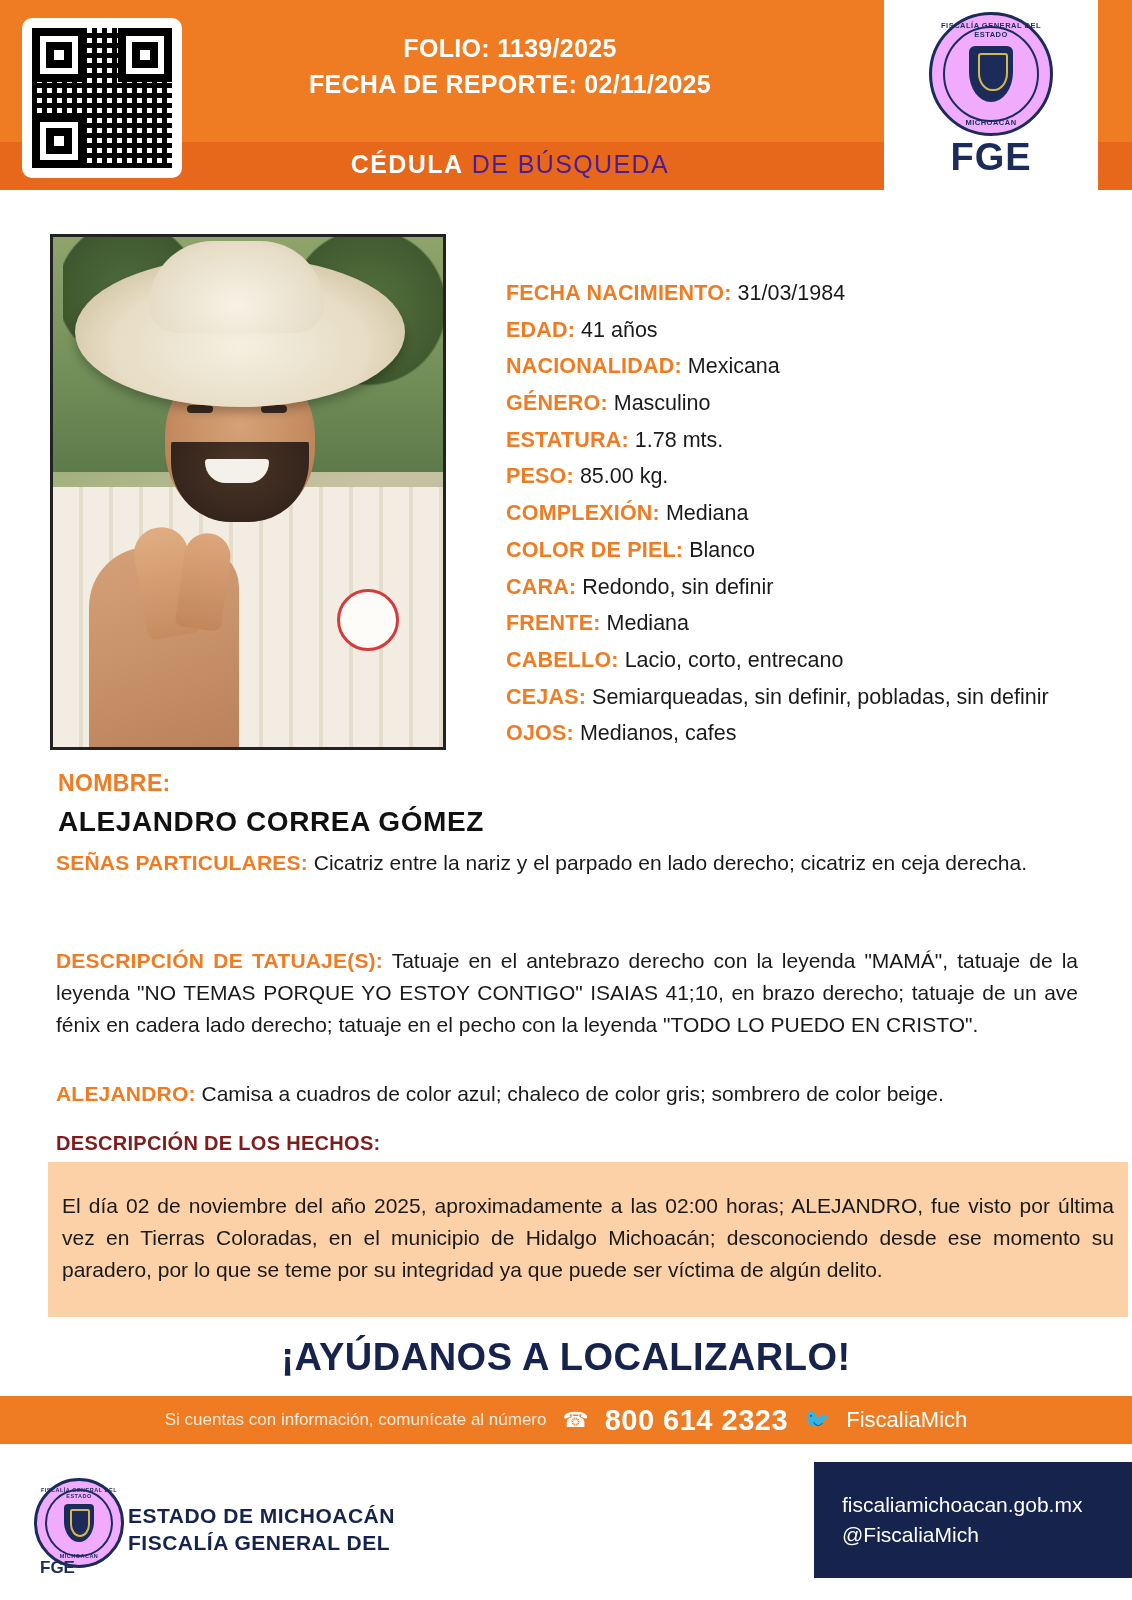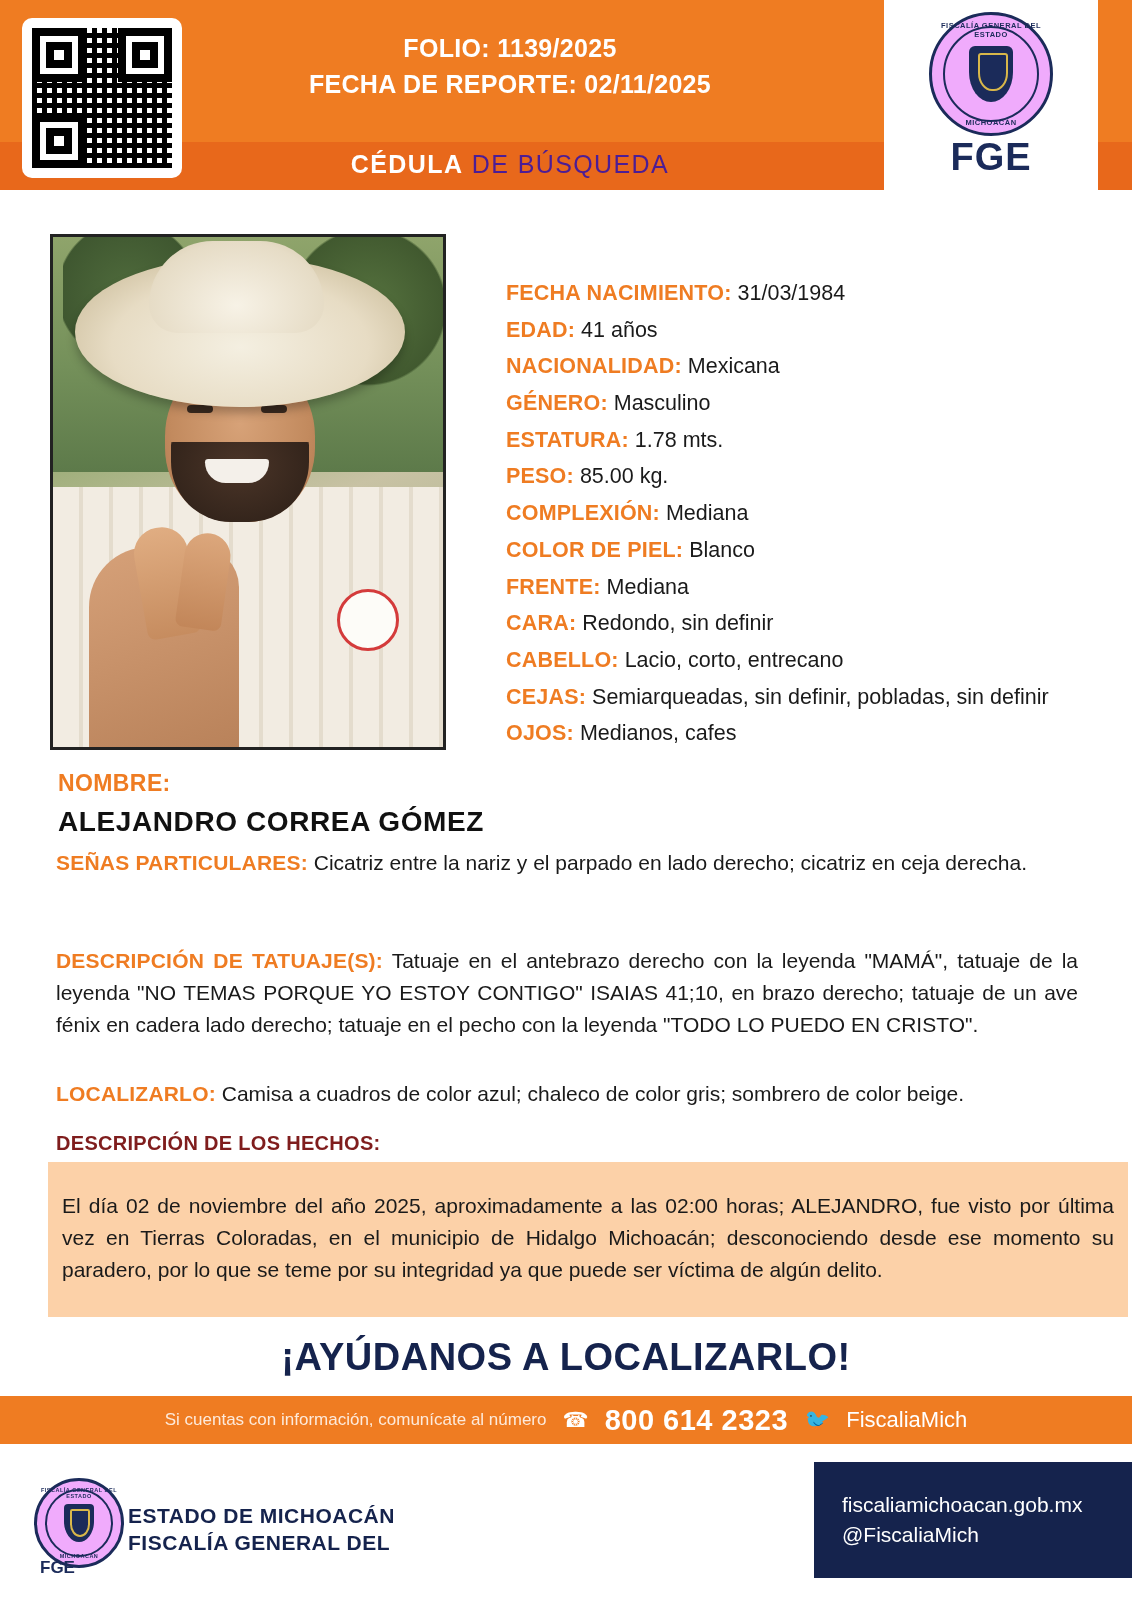--- a/index.html
+++ b/index.html
@@ -462,42 +462,42 @@
 
   <div class="details">
     <div class="row"><span class="lbl">FECHA NACIMIENTO:</span> <span class="val">31/03/1984</span></div>
     <div class="row"><span class="lbl">EDAD:</span> <span class="val">41 años</span></div>
     <div class="row"><span class="lbl">NACIONALIDAD:</span> <span class="val">Mexicana</span></div>
     <div class="row"><span class="lbl">GÉNERO:</span> <span class="val">Masculino</span></div>
     <div class="row"><span class="lbl">ESTATURA:</span> <span class="val">1.78 mts.</span></div>
     <div class="row"><span class="lbl">PESO:</span> <span class="val">85.00 kg.</span></div>
     <div class="row"><span class="lbl">COMPLEXIÓN:</span> <span class="val">Mediana</span></div>
     <div class="row"><span class="lbl">COLOR DE PIEL:</span> <span class="val">Blanco</span></div>
+    <div class="row"><span class="lbl">CARA:</span> <span class="val">Redondo, sin definir</span></div>
     <div class="row"><span class="lbl">FRENTE:</span> <span class="val">Mediana</span></div>
-    <div class="row"><span class="lbl">CARA:</span> <span class="val">Redondo, sin definir</span></div>
     <div class="row"><span class="lbl">CABELLO:</span> <span class="val">Lacio, corto, entrecano</span></div>
     <div class="row"><span class="lbl">CEJAS:</span> <span class="val">Semiarqueadas, sin definir, pobladas, sin definir</span></div>
     <div class="row"><span class="lbl">OJOS:</span> <span class="val">Medianos, cafes</span></div>
   </div>
 
   <div class="name-label">NOMBRE:</div>
   <div class="name-value">ALEJANDRO CORREA GÓMEZ</div>
 
   <div class="para p-senas">
     <span class="lbl">SEÑAS PARTICULARES:</span>
     <span class="val">Cicatriz entre la nariz y el parpado en lado derecho; cicatriz en ceja derecha.</span>
   </div>
 
   <div class="para p-tatu">
     <span class="lbl">DESCRIPCIÓN DE TATUAJE(S):</span>
     <span class="val">Tatuaje en el antebrazo derecho con la leyenda "MAMÁ", tatuaje de la leyenda "NO TEMAS PORQUE YO ESTOY CONTIGO" ISAIAS 41;10, en brazo derecho; tatuaje de un ave fénix en cadera lado derecho; tatuaje en el pecho con la leyenda "TODO LO PUEDO EN CRISTO".</span>
   </div>
 
   <div class="para p-vest">
-    <span class="lbl">LOCALIZARLO:</span>
+    <span class="lbl">ALEJANDRO:</span>
     <span class="val">Camisa a cuadros de color azul; chaleco de color gris; sombrero de color beige.</span>
   </div>
 
   <div class="hechos-title">DESCRIPCIÓN DE LOS HECHOS:</div>
   <div class="hechos-box">El día 02 de noviembre del año 2025, aproximadamente a las 02:00 horas; ALEJANDRO, fue visto por última vez en Tierras Coloradas, en el municipio de Hidalgo Michoacán; desconociendo desde ese momento su paradero, por lo que se teme por su integridad ya que puede ser víctima de algún delito.</div>
 
   <div class="cta">¡AYÚDANOS A LOCALIZARLO!</div>
 
   <div class="contact-bar">
     <span class="contact-note">Si cuentas con información, comunícate al número</span>

